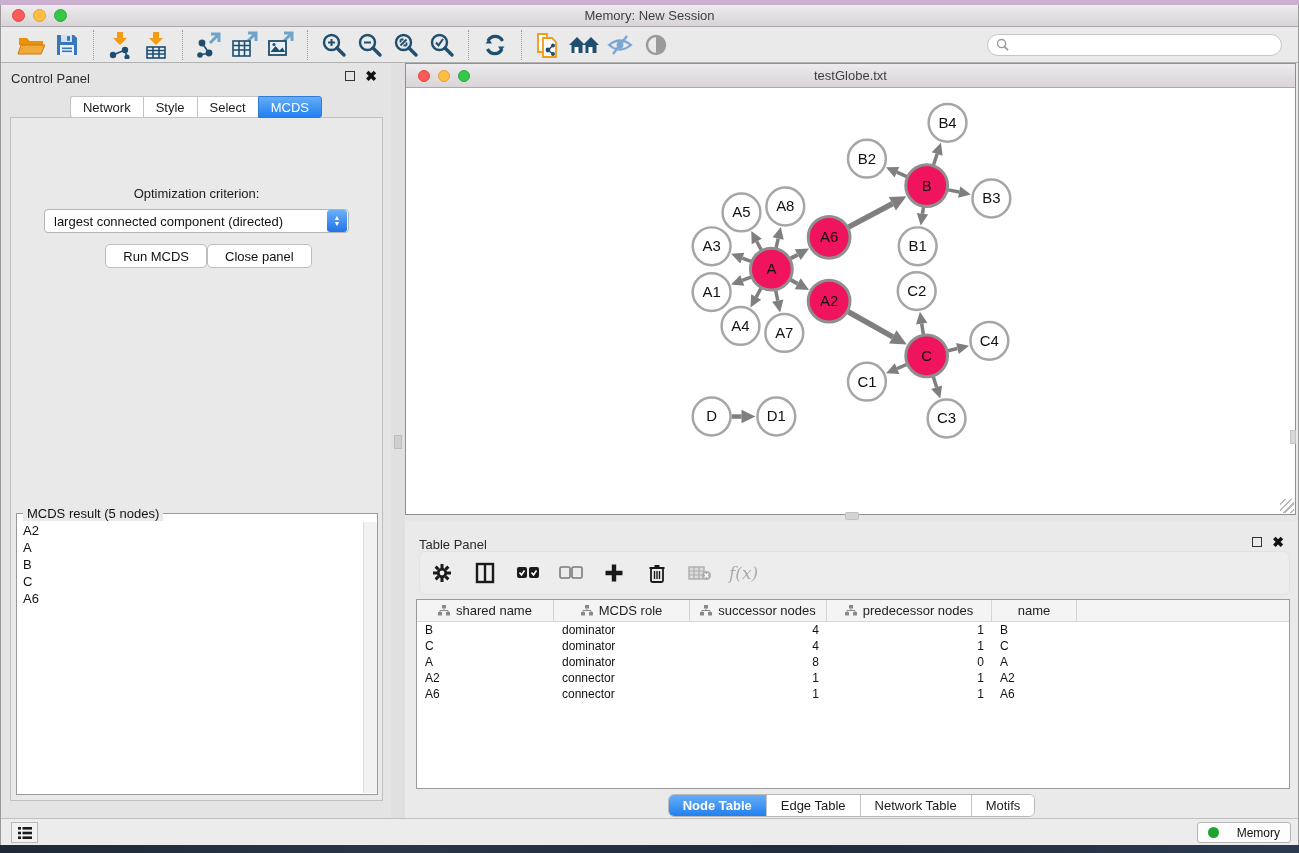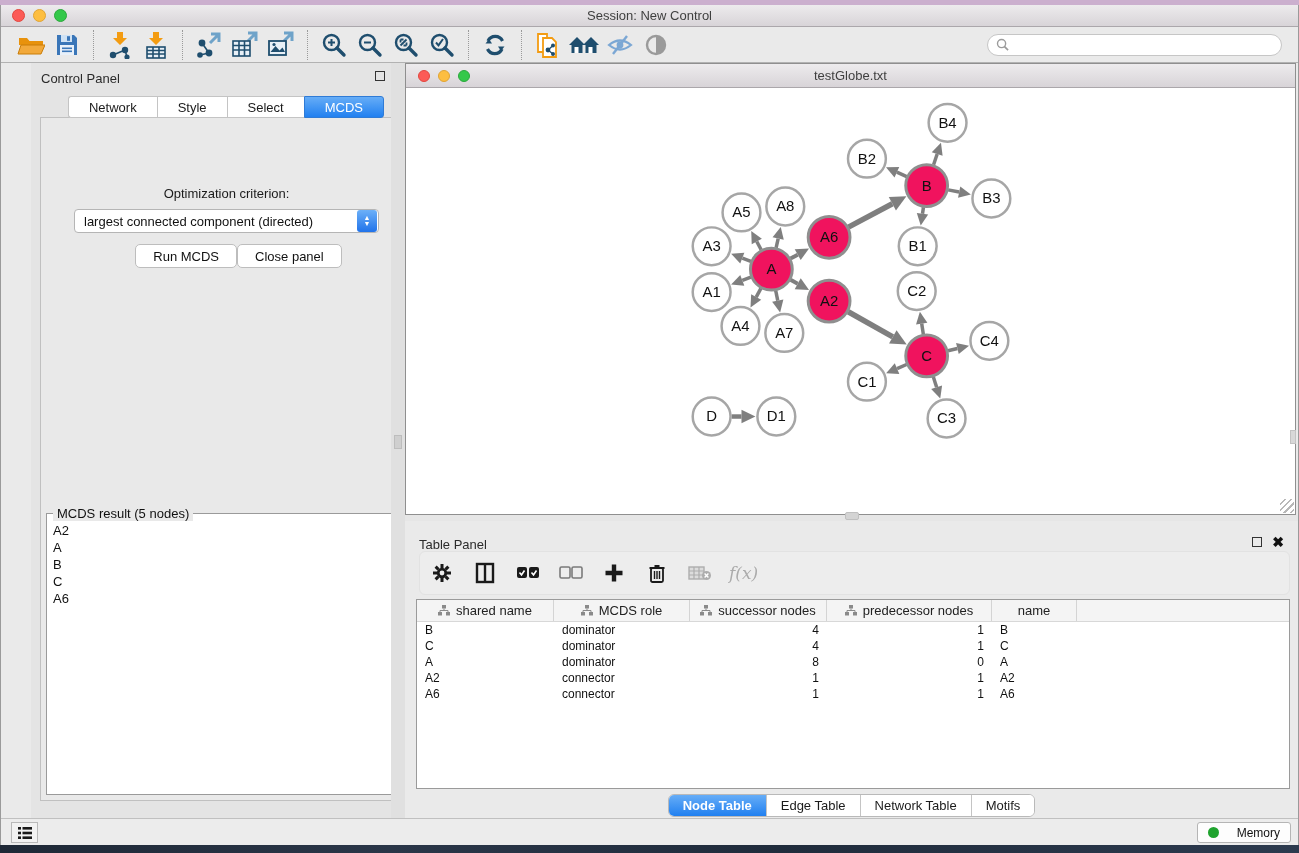--- a/index.html
+++ b/index.html
@@ -23,28 +23,28 @@
   .toolbar { position:absolute; left:0; top:22px; width:100%; height:36px; background:#EAEAEA; border-bottom:1px solid #B2B2B2; display:flex; align-items:center; padding:0 12px; }
   .tbtn { width:36px; height:30px; display:flex; align-items:center; justify-content:center; flex:0 0 auto; cursor:default; }
   .tsep { width:1px; height:30px; border-left:1px dotted #9a9a9a; margin:0 8px; flex:0 0 auto; }
   .searchbox { margin-left:auto; margin-right:4px; width:295px; height:22px; background:#fff; border:1px solid #C6C6C6; border-radius:12px; display:flex; align-items:center; padding:0 8px; }
   .searchbox input { border:none; outline:none; flex:1; font-size:12px; font-family:"Liberation Sans",sans-serif; background:transparent; margin-left:5px; }
 
   
   .content { position:absolute; left:0; top:58px; width:100%; height:755px; }
 
   
-  .control-panel { position:absolute; left:0; top:0; width:390px; height:100%; background:#E4E4E4;margin-left:30px; }
+  .control-panel { position:absolute; left:0; top:0; width:390px; height:100%; background:#E4E4E4; }
   .panel-head { position:absolute; left:0; top:0; width:100%; height:30px; }
   .panel-head .ptitle { position:absolute; left:10px; top:8px; font-size:13px; color:#2B2B2B; }
   .panel-head .pctrl { position:absolute; top:8px; display:flex; gap:10px; align-items:center; }
   .float-glyph { width:10px; height:10px; border:1.5px solid #333; display:inline-block; }
   .close-glyph { font-size:14px; font-weight:bold; color:#111; line-height:10px; }
   .cp-tabs { position:absolute; left:0; top:33px; width:100%; display:flex; justify-content:center; z-index:2; }
-  .cp-tab { height:22px; padding:0 20px; font-size:13px; color:#1B1B1B; background:#fff; border:1px solid #C4C4C4; border-right:none; display:flex; align-items:center; }
+  .cp-tab { height:22px; padding:0 12px; font-size:13px; color:#1B1B1B; background:#fff; border:1px solid #C4C4C4; border-right:none; display:flex; align-items:center; }
   .cp-tab:first-child { border-radius:3px 0 0 3px; }
   .cp-tab:last-child { border-right:1px solid #C4C4C4; border-radius:0 3px 3px 0; }
   .cp-tab.active { background:linear-gradient(#66ADF7,#2180F0); border-color:#2F7BD6; color:#fff; }
   .cp-body { position:absolute; left:9px; top:54px; width:373px; height:684px; background:#E9E9E9; border:1px solid #C0C0C0; }
   .opt-label { position:absolute; left:0; width:100%; top:68px; text-align:center; font-size:13px; color:#1B1B1B; }
   .dropdown { position:absolute; left:33px; top:91px; width:305px; height:24px; background:#fff; border:1px solid #B5B5B5; border-radius:4px; display:flex; align-items:center; }
   .dropdown .dval { flex:1; font-size:13px; color:#111; padding-left:9px; white-space:nowrap; }
   .dropdown .stepper { width:20px; height:22px; border-radius:3px; background:linear-gradient(#6CB0F8,#2173EA); margin-right:1px; display:flex; flex-direction:column; align-items:center; justify-content:center; color:#fff; font-size:7px; line-height:6px; }
   .cp-buttons { position:absolute; left:12px; top:126px; width:100%; display:flex; justify-content:center; gap:0; }
   .btn { height:24px; padding:0 17px; background:#fff; border:1px solid #BDBDBD; border-radius:5px; font-size:13px; color:#111; display:flex; align-items:center; }
@@ -112,21 +112,21 @@
   <div class="wallpaper-bottom"></div>
 
   <div class="app">
 
     <div class="titlebar">
       <div class="lights">
         <div class="light red"></div>
         <div class="light yellow"></div>
         <div class="light green"></div>
       </div>
-      <div class="title">Session: New Control</div>
+      <div class="title">Memory: New Session</div>
     </div>
 
     <div class="toolbar">
       <div class="tbtn">
         <svg width="28" height="24" viewBox="0 0 28 24">
           <path d="M2 5 h8 l2.5 3 H26 v4 H2 z" fill="#E8920C"></path>
           <path d="M4 12 h24 l-4 9 H1 z" fill="#F2A93B" stroke="#C97D08" stroke-width="1"></path>
         </svg>
       </div>
       <div class="tbtn">

